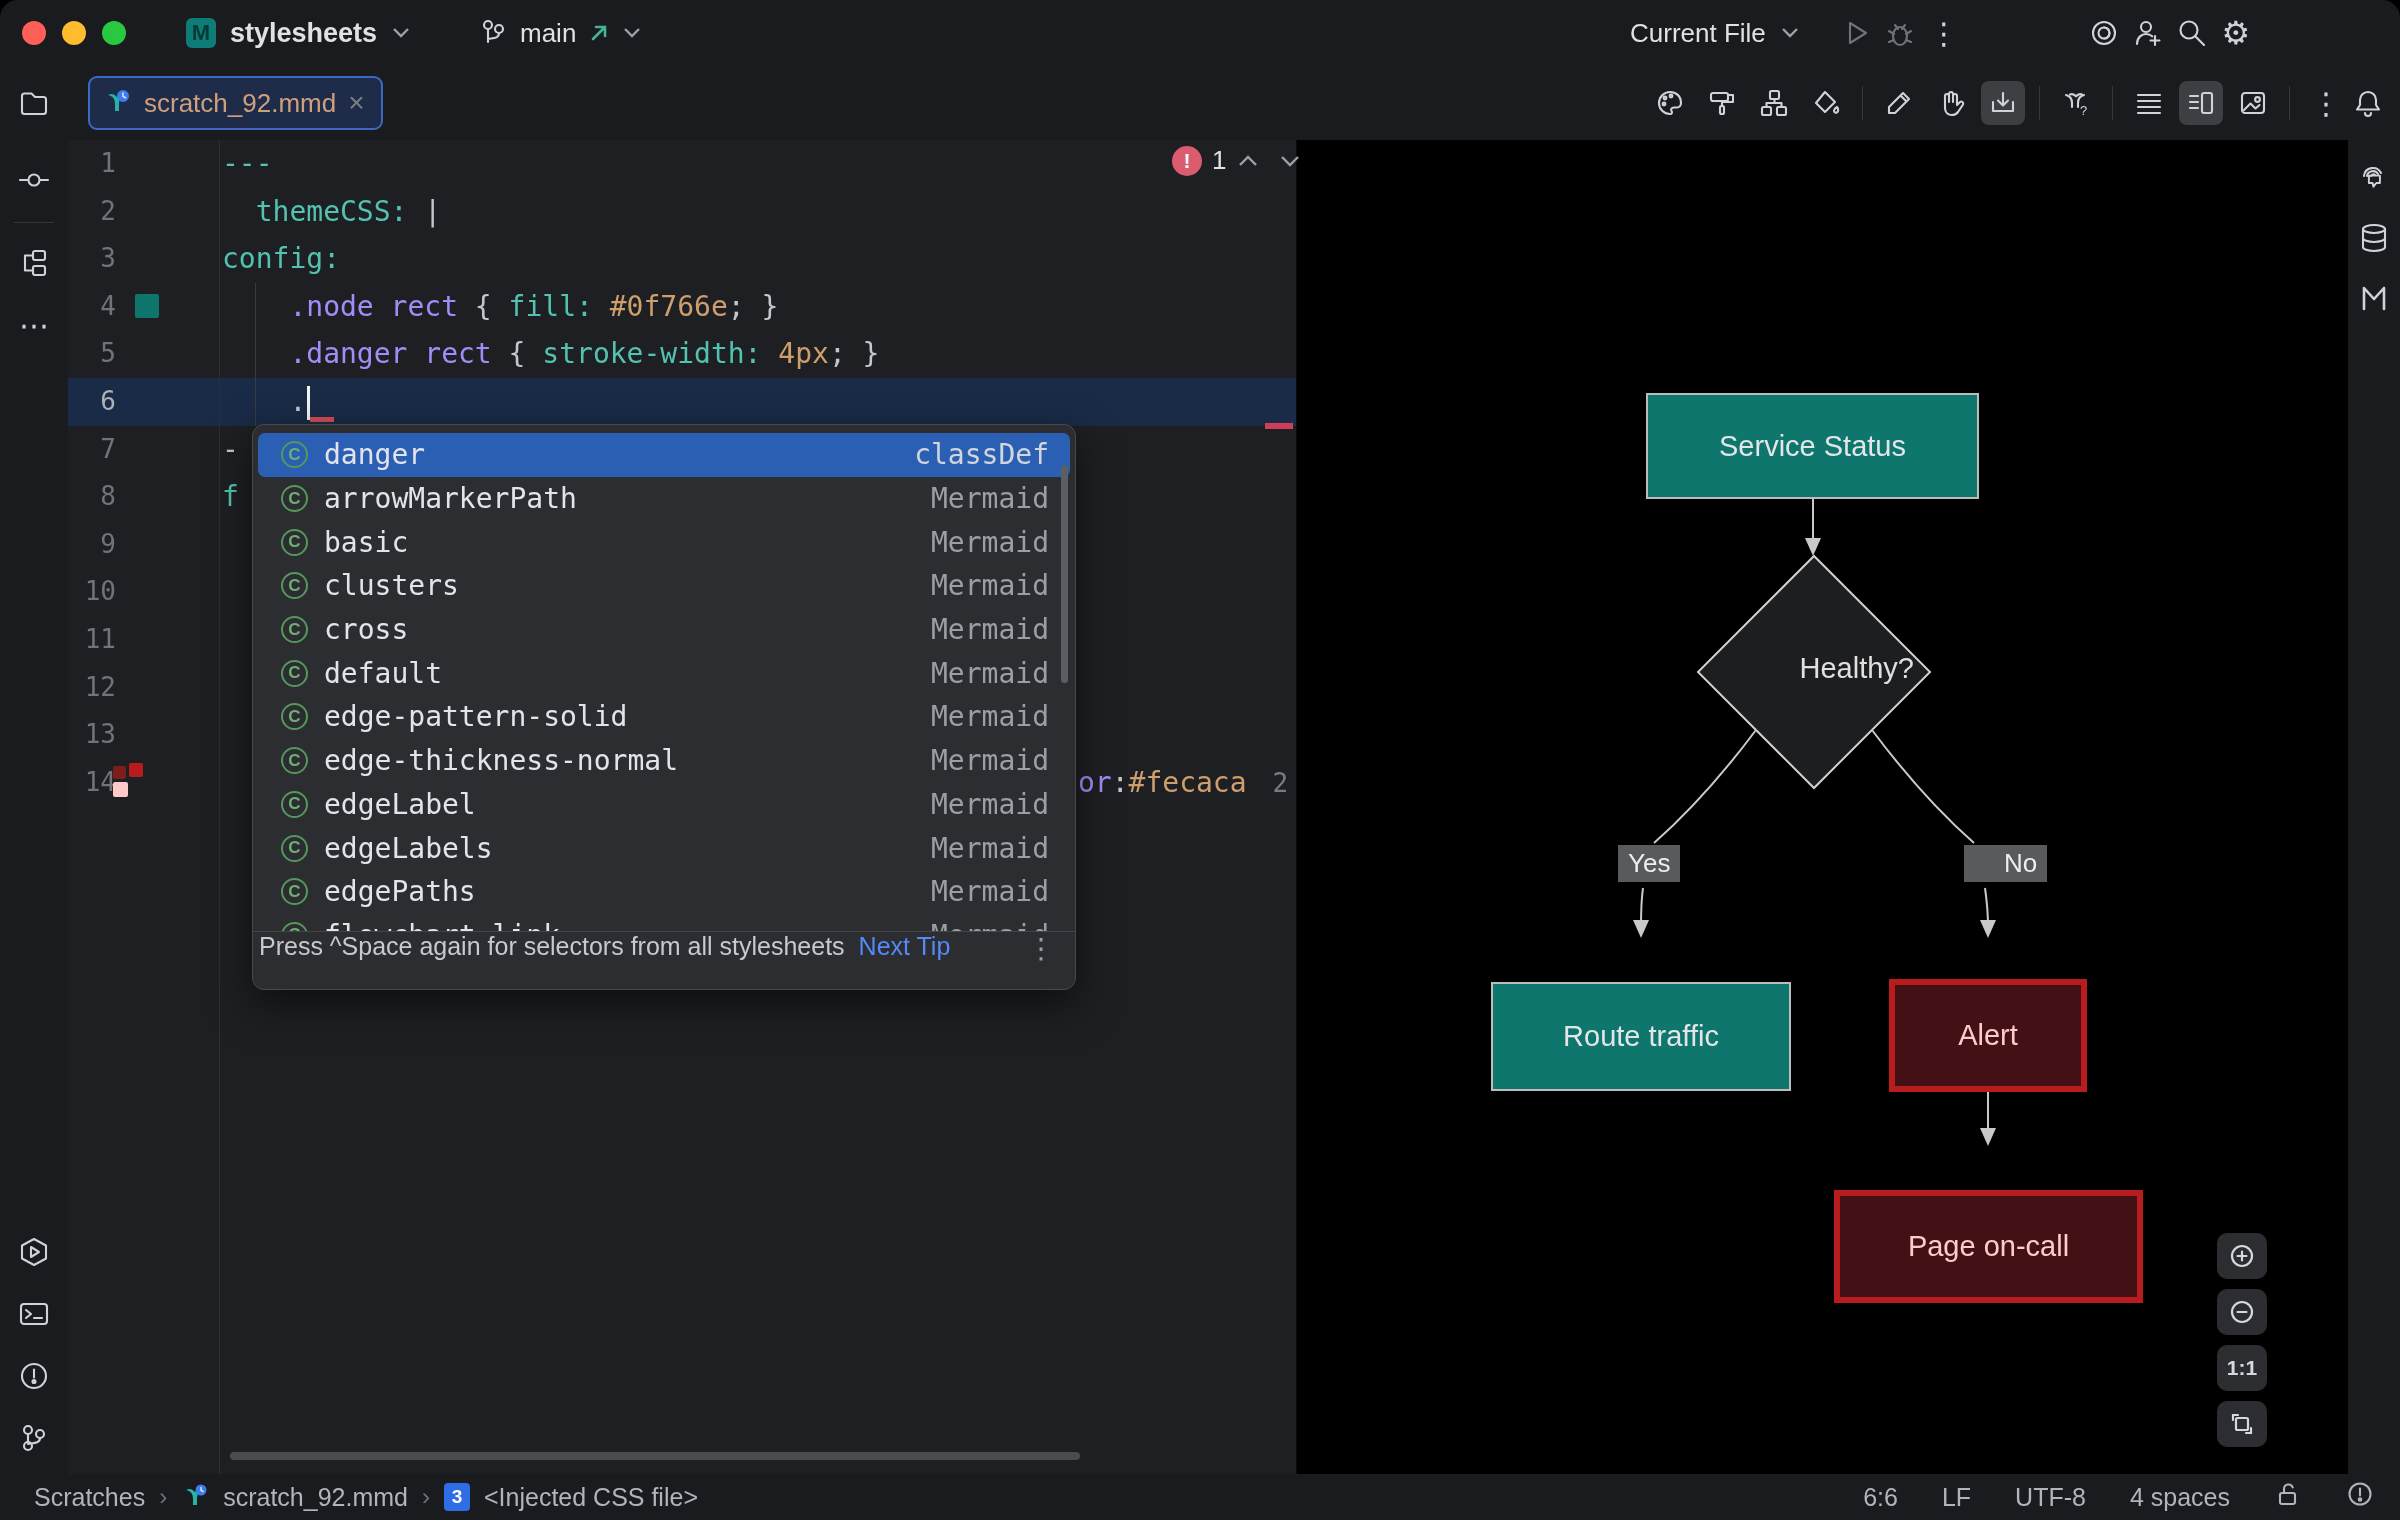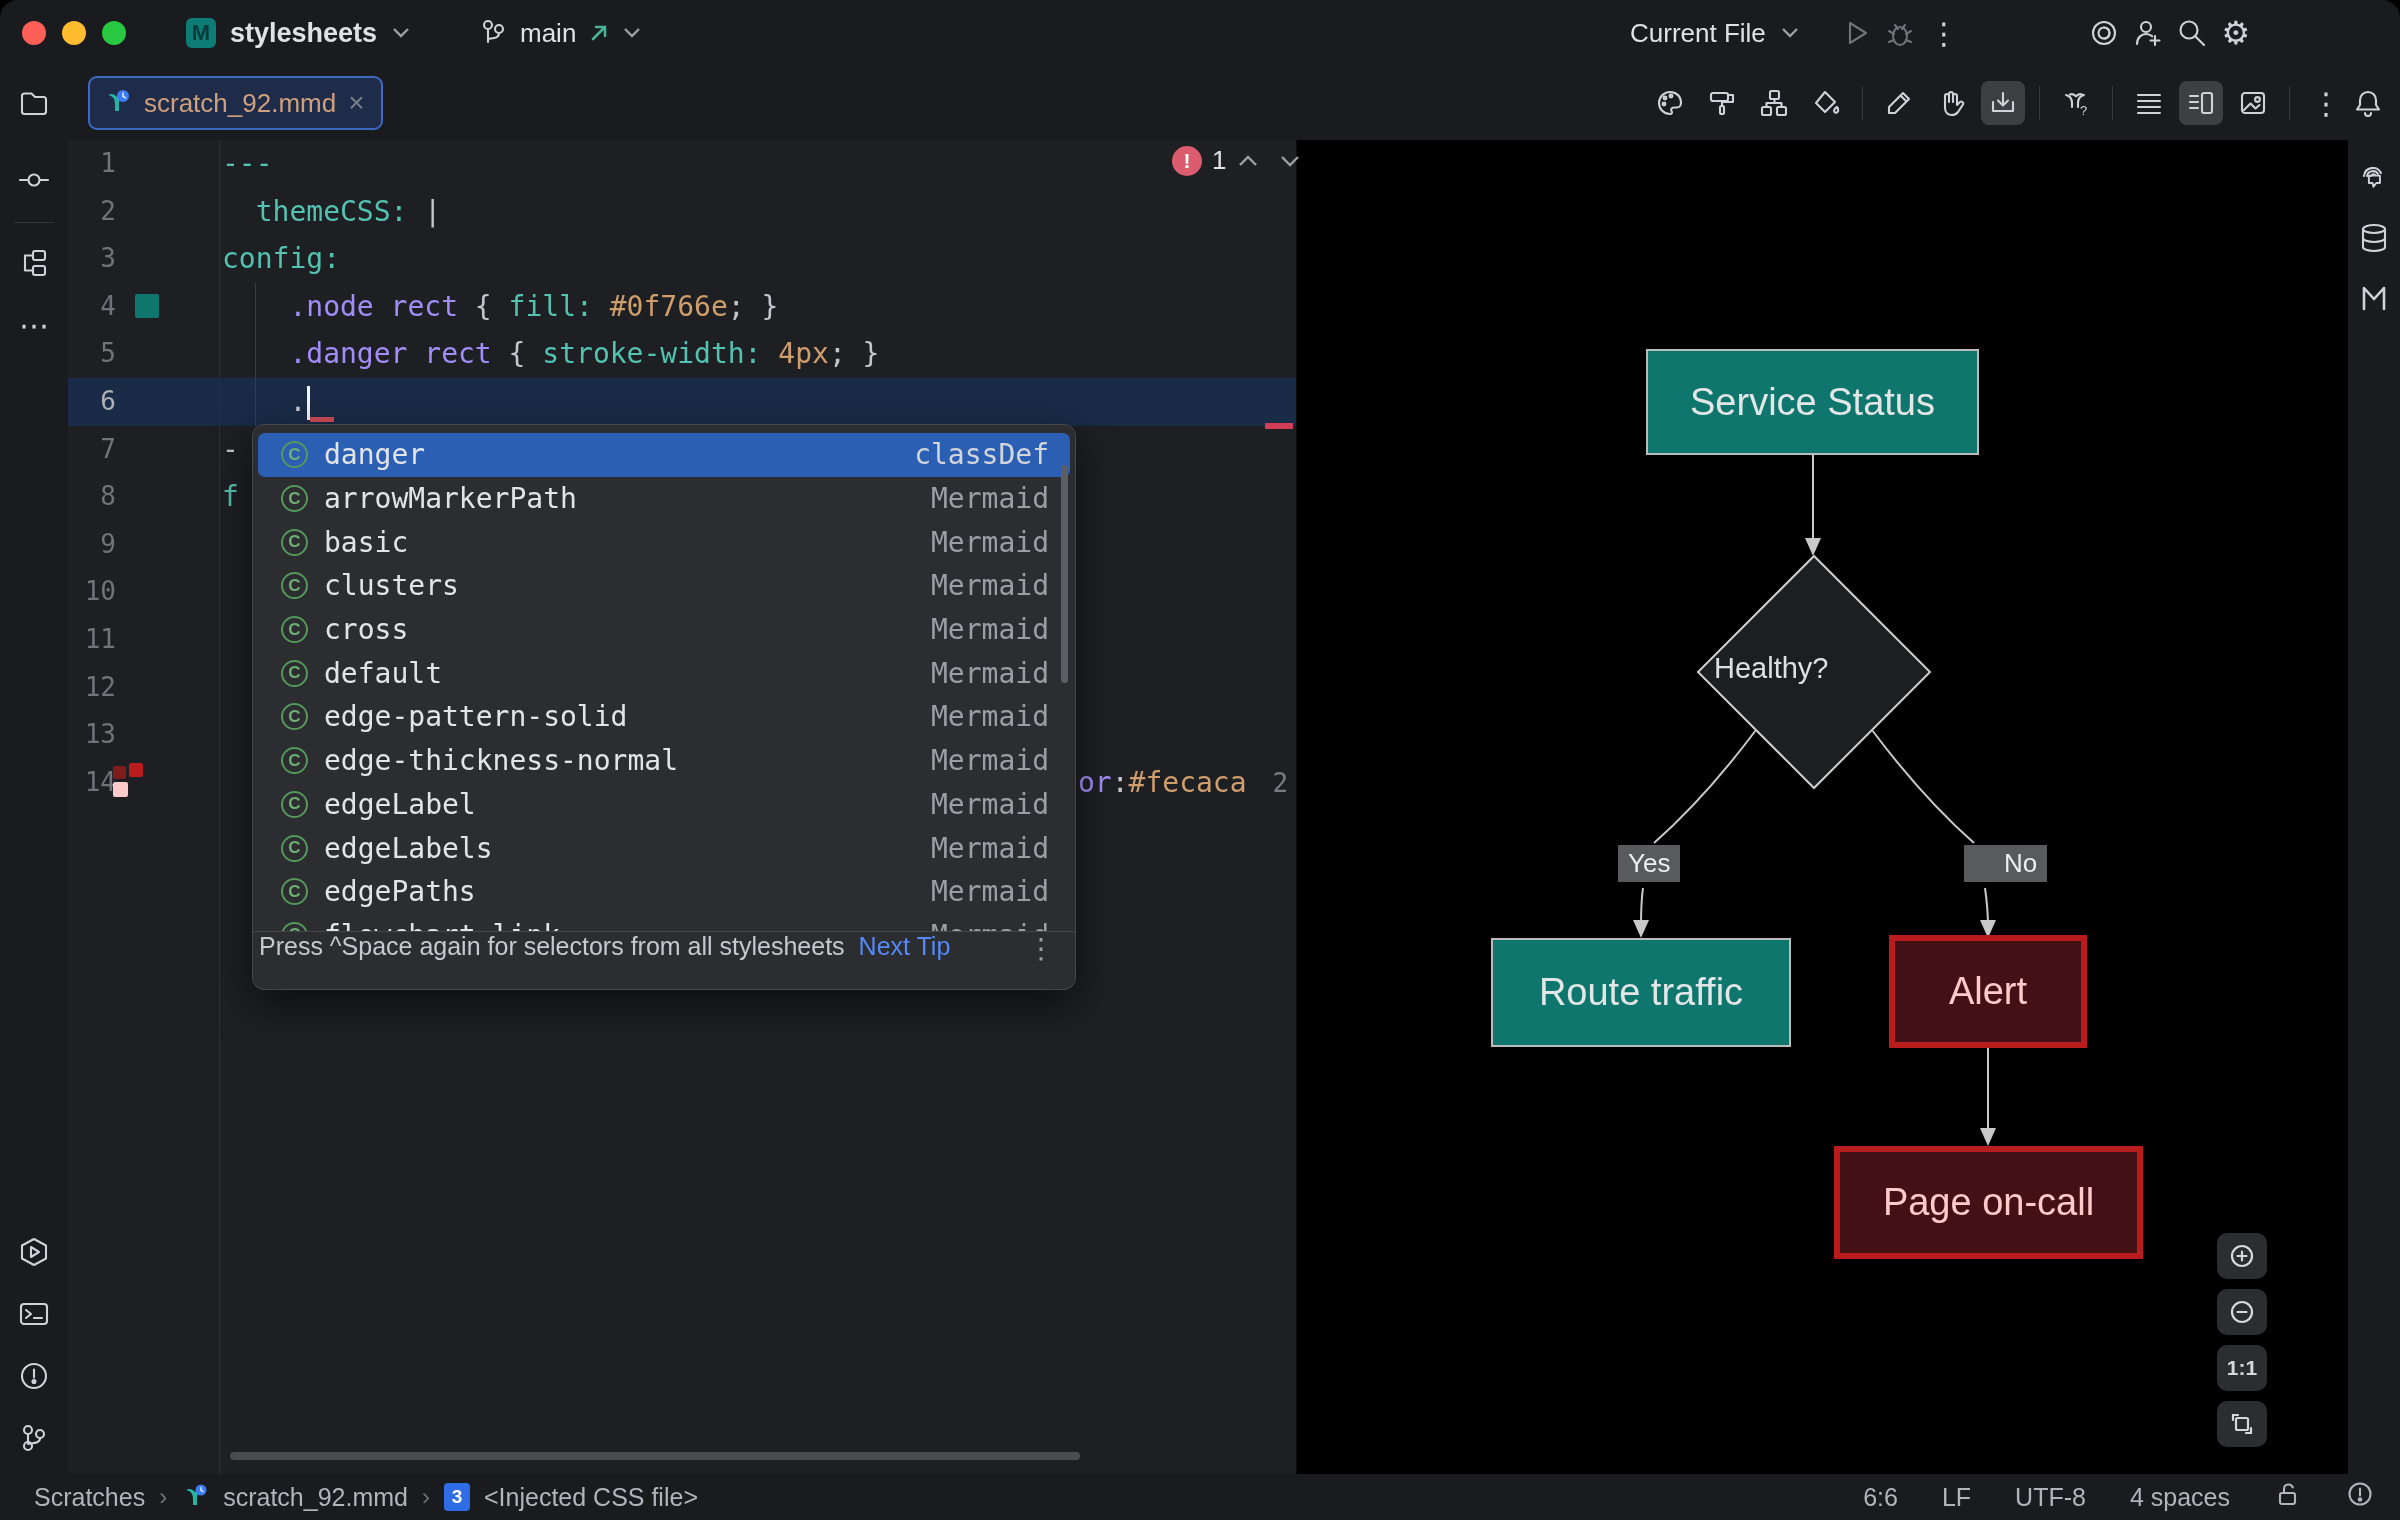--- a/index.html
+++ b/index.html
@@ -83,25 +83,25 @@
   .ptype{font-size:28px;color:#9b9ea5;}
   .prow.sel .ptype{color:#d2d5da;}
   .pscroll{position:absolute;right:7px;top:40px;width:7px;height:218px;border-radius:4px;background:#5b5e64;}
   .pfoot{height:59px;border-top:1px solid #43454a;display:flex;align-items:flex-start;padding:0 20px 0 6px;font-family:"Liberation Sans",sans-serif;font-size:25px;color:#c6c9cf;gap:14px;}
   .nexttip{color:#548af7;}
   .pfoot .dots{margin-left:auto;color:#9b9ea5;font-size:28px;}
 
   
   .preview{width:1052px;background:#000;position:relative;flex:none;border-left:1px solid #0c0c0d;font-family:"Liberation Sans",sans-serif;}
   .edges{position:absolute;left:0;top:0;}
-  .node{position:absolute;display:flex;align-items:center;justify-content:center;font-size:38px;}
+  .node{position:absolute;display:flex;align-items:center;justify-content:center;font-size:29px;margin-top:44px;}
   .node-teal{background:var(--teal);border:2px solid #bcbcbc;color:#e2e6e6;}
   .node-danger{background:var(--danger-fill);border:6px solid var(--danger-stroke);color:var(--danger-text);}
   .diamond{position:absolute;left:434px;top:449px;width:166px;height:166px;background:#1d1e20;border:2px solid #cfcfcf;transform:rotate(45deg);}
-  .diamond-label{position:absolute;left:417px;top:512px;width:200px;text-align:left;color:#e0e0e0;font-size:29px;}
+  .diamond-label{position:absolute;left:417px;top:512px;width:200px;text-align:right;color:#e0e0e0;font-size:29px;}
   .elabel{position:absolute;background:#585a5c;color:#eceff1;font-size:26px;padding:3px 10px;}
   .zoombar{position:absolute;left:920px;top:1093px;display:flex;flex-direction:column;gap:10px;}
   .zbtn{width:50px;height:46px;border-radius:10px;background:#2b2d30;color:#d5d8dd;display:flex;align-items:center;justify-content:center;font-size:21px;font-weight:bold;}
   .zbtn svg{stroke:currentColor;fill:none;stroke-width:2.2;stroke-linecap:round;}
 
   
   .statusbar{height:46px;flex:none;display:flex;padding:0 26px 0 34px;color:#b0b4bb;font-size:25px;background:var(--bg-dark);}
   .crumb{display:flex;align-items:center;gap:14px;}
   .crumb .sep{color:#6f7277;font-size:24px;}
   .sb-right{margin-left:auto;display:flex;align-items:center;gap:44px;}

